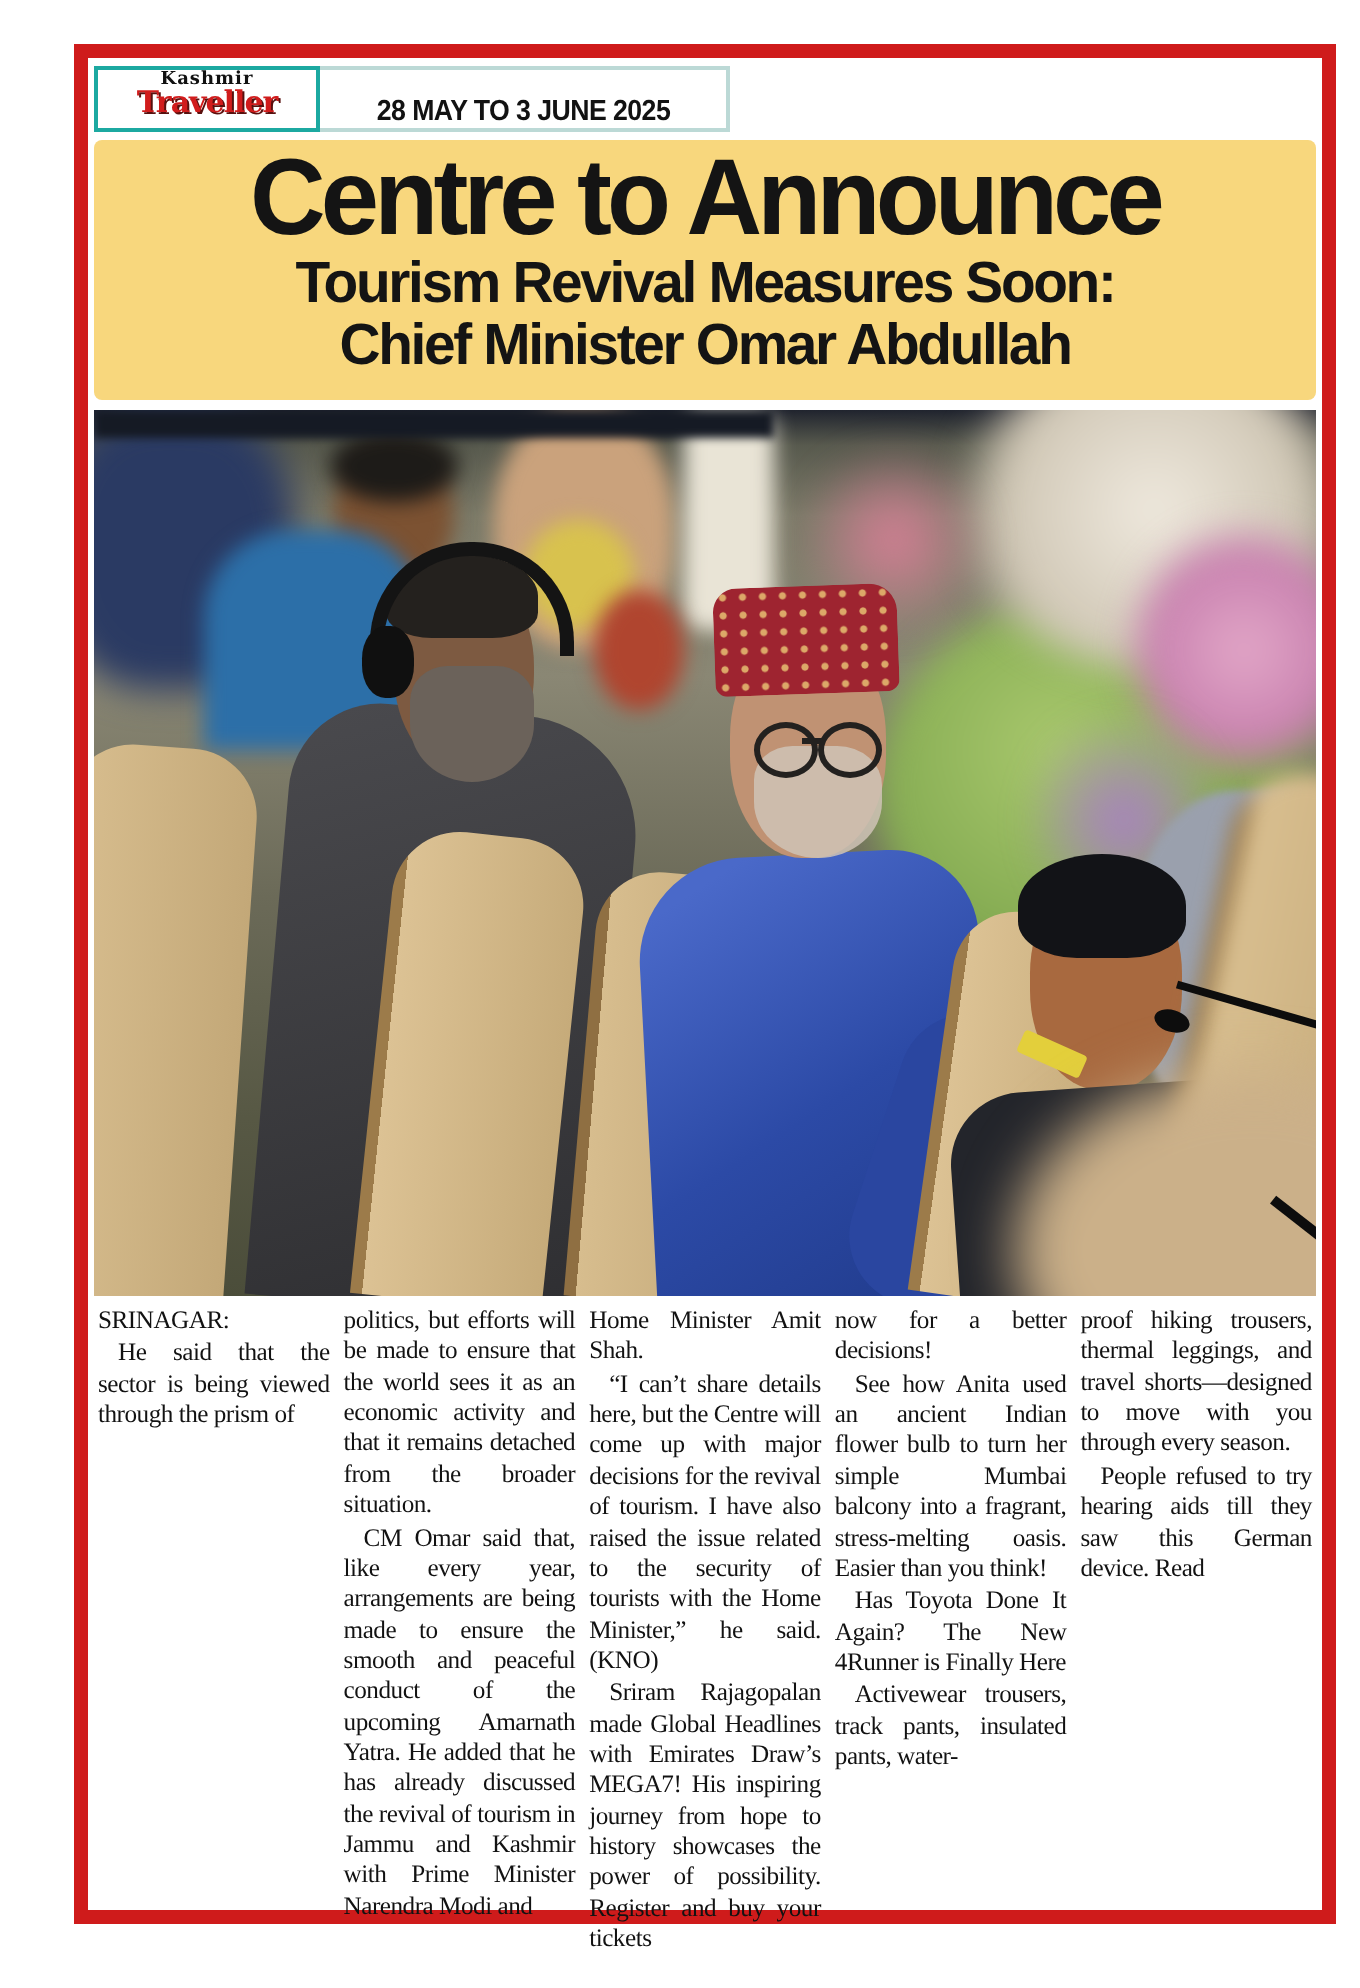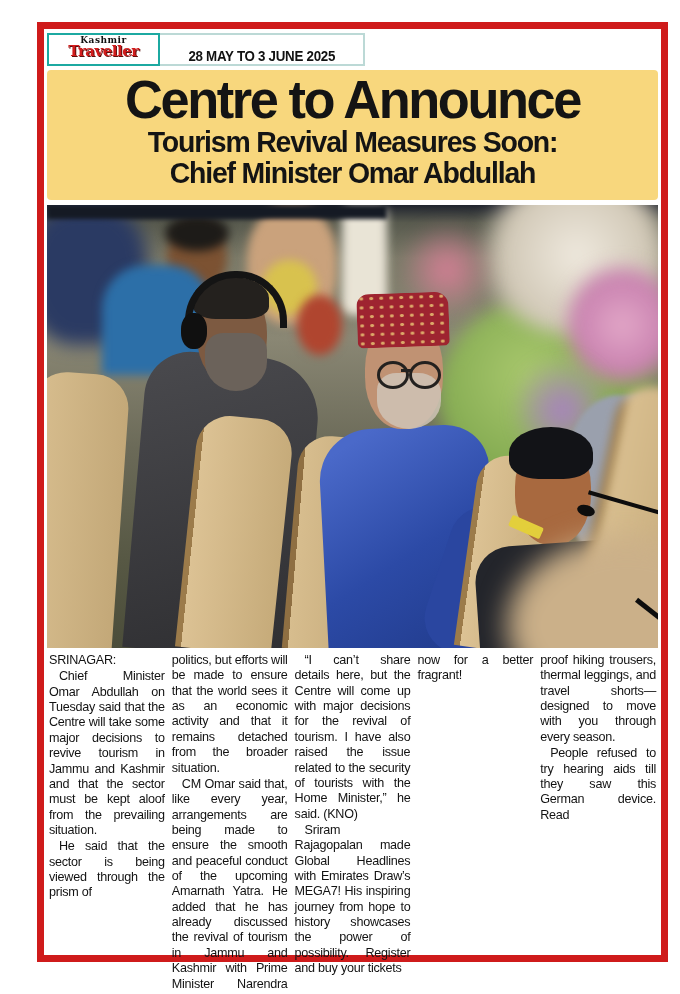--- a/index.html
+++ b/index.html
@@ -24,21 +24,21 @@
 
   
   .photo{position:relative;margin:5px auto 0;width:611px;height:443px;overflow:hidden;background:
       linear-gradient(180deg,#20242e 0%,#585a4e 4%,#7b7a68 12%,#8a8774 30%,#6b6a58 55%,#575844 80%,#4b4d3a 100%);}
   .ph{position:absolute;}
   .blur1{filter:blur(2px);} .blur2{filter:blur(5px);} .blur3{filter:blur(9px);} .blur4{filter:blur(14px);}
 
   
   .article{display:flex;gap:7px;margin-top:5px;padding:0 2px;}
   .col{flex:1;min-width:0;font-size:12.6px;line-height:1.22;color:#121212;text-align:justify;letter-spacing:-.25px;}
-  .col p{margin:0 0 1px 0;text-indent:10px;}
+  .col p{margin:0 0 1px 0;text-indent:10px;font-family:Liberation Serif, serif;}
   .col p.flush{text-indent:0;}
 </style>
 </head>
 <body>
 
 <div class="sheet">
   <div class="frame">
 
     <div class="masthead">
       <div class="logo-box">
@@ -107,33 +107,36 @@
       <div class="ph blur4" style="left:460px;top:330px;width:240px;height:180px;background:#cbb089;border-radius:50%;"></div>
 
       <div class="ph" style="left:540px;top:296px;width:78px;height:4px;background:#0d0d0d;transform:rotate(16deg);"></div>
       <div class="ph" style="left:530px;top:300px;width:18px;height:11px;background:#0d0d0d;border-radius:50%;transform:rotate(16deg);"></div>
       <div class="ph" style="left:580px;top:420px;width:90px;height:5px;background:#0d0d0d;transform:rotate(38deg);"></div>
     </div>
 
     <div class="article">
       <div class="col">
         <p class="flush">SRINAGAR:</p>
-        <p>Chief Minister Omar Abdullah on Tuesday said that the Centre will take some major decisions to revive tourism in Jammu and Kashmir and that the sector must be kept aloof from the prevailing situation.</p>
         <p>He said that the sector is being viewed through the prism of</p>
       </div>
       <div class="col">
         <p class="flush">politics, but efforts will be made to ensure that the world sees it as an economic activity and that it remains detached from the broader situation.</p>
         <p>CM Omar said that, like every year, arrangements are being made to ensure the smooth and peaceful conduct of the upcoming Amarnath Yatra. He added that he has already discussed the revival of tourism in Jammu and Kashmir with Prime Minister Narendra Modi and</p>
       </div>
       <div class="col">
+        <p class="flush">Home Minister Amit Shah.</p>
         <p>“I can’t share details here, but the Centre will come up with major decisions for the revival of tourism. I have also raised the issue related to the security of tourists with the Home Minister,” he said. (KNO)</p>
         <p>Sriram Rajagopalan made Global Headlines with Emirates Draw’s MEGA7! His inspiring journey from hope to history showcases the power of possibility. Register and buy your tickets</p>
       </div>
       <div class="col">
-        <p class="flush">now for a better fragrant!</p>
+        <p class="flush">now for a better decisions!</p>
+        <p>See how Anita used an ancient Indian flower bulb to turn her simple Mumbai balcony into a fragrant, stress-melting oasis. Easier than you think!</p>
+        <p>Has Toyota Done It Again? The New 4Runner is Finally Here</p>
+        <p>Activewear trousers, track pants, insulated pants, water-</p>
       </div>
       <div class="col">
         <p class="flush">proof hiking trousers, thermal leggings, and travel shorts—designed to move with you through every season.</p>
         <p>People refused to try hearing aids till they saw this German device. Read</p>
       </div>
     </div>
 
   </div>
 </div>
 

